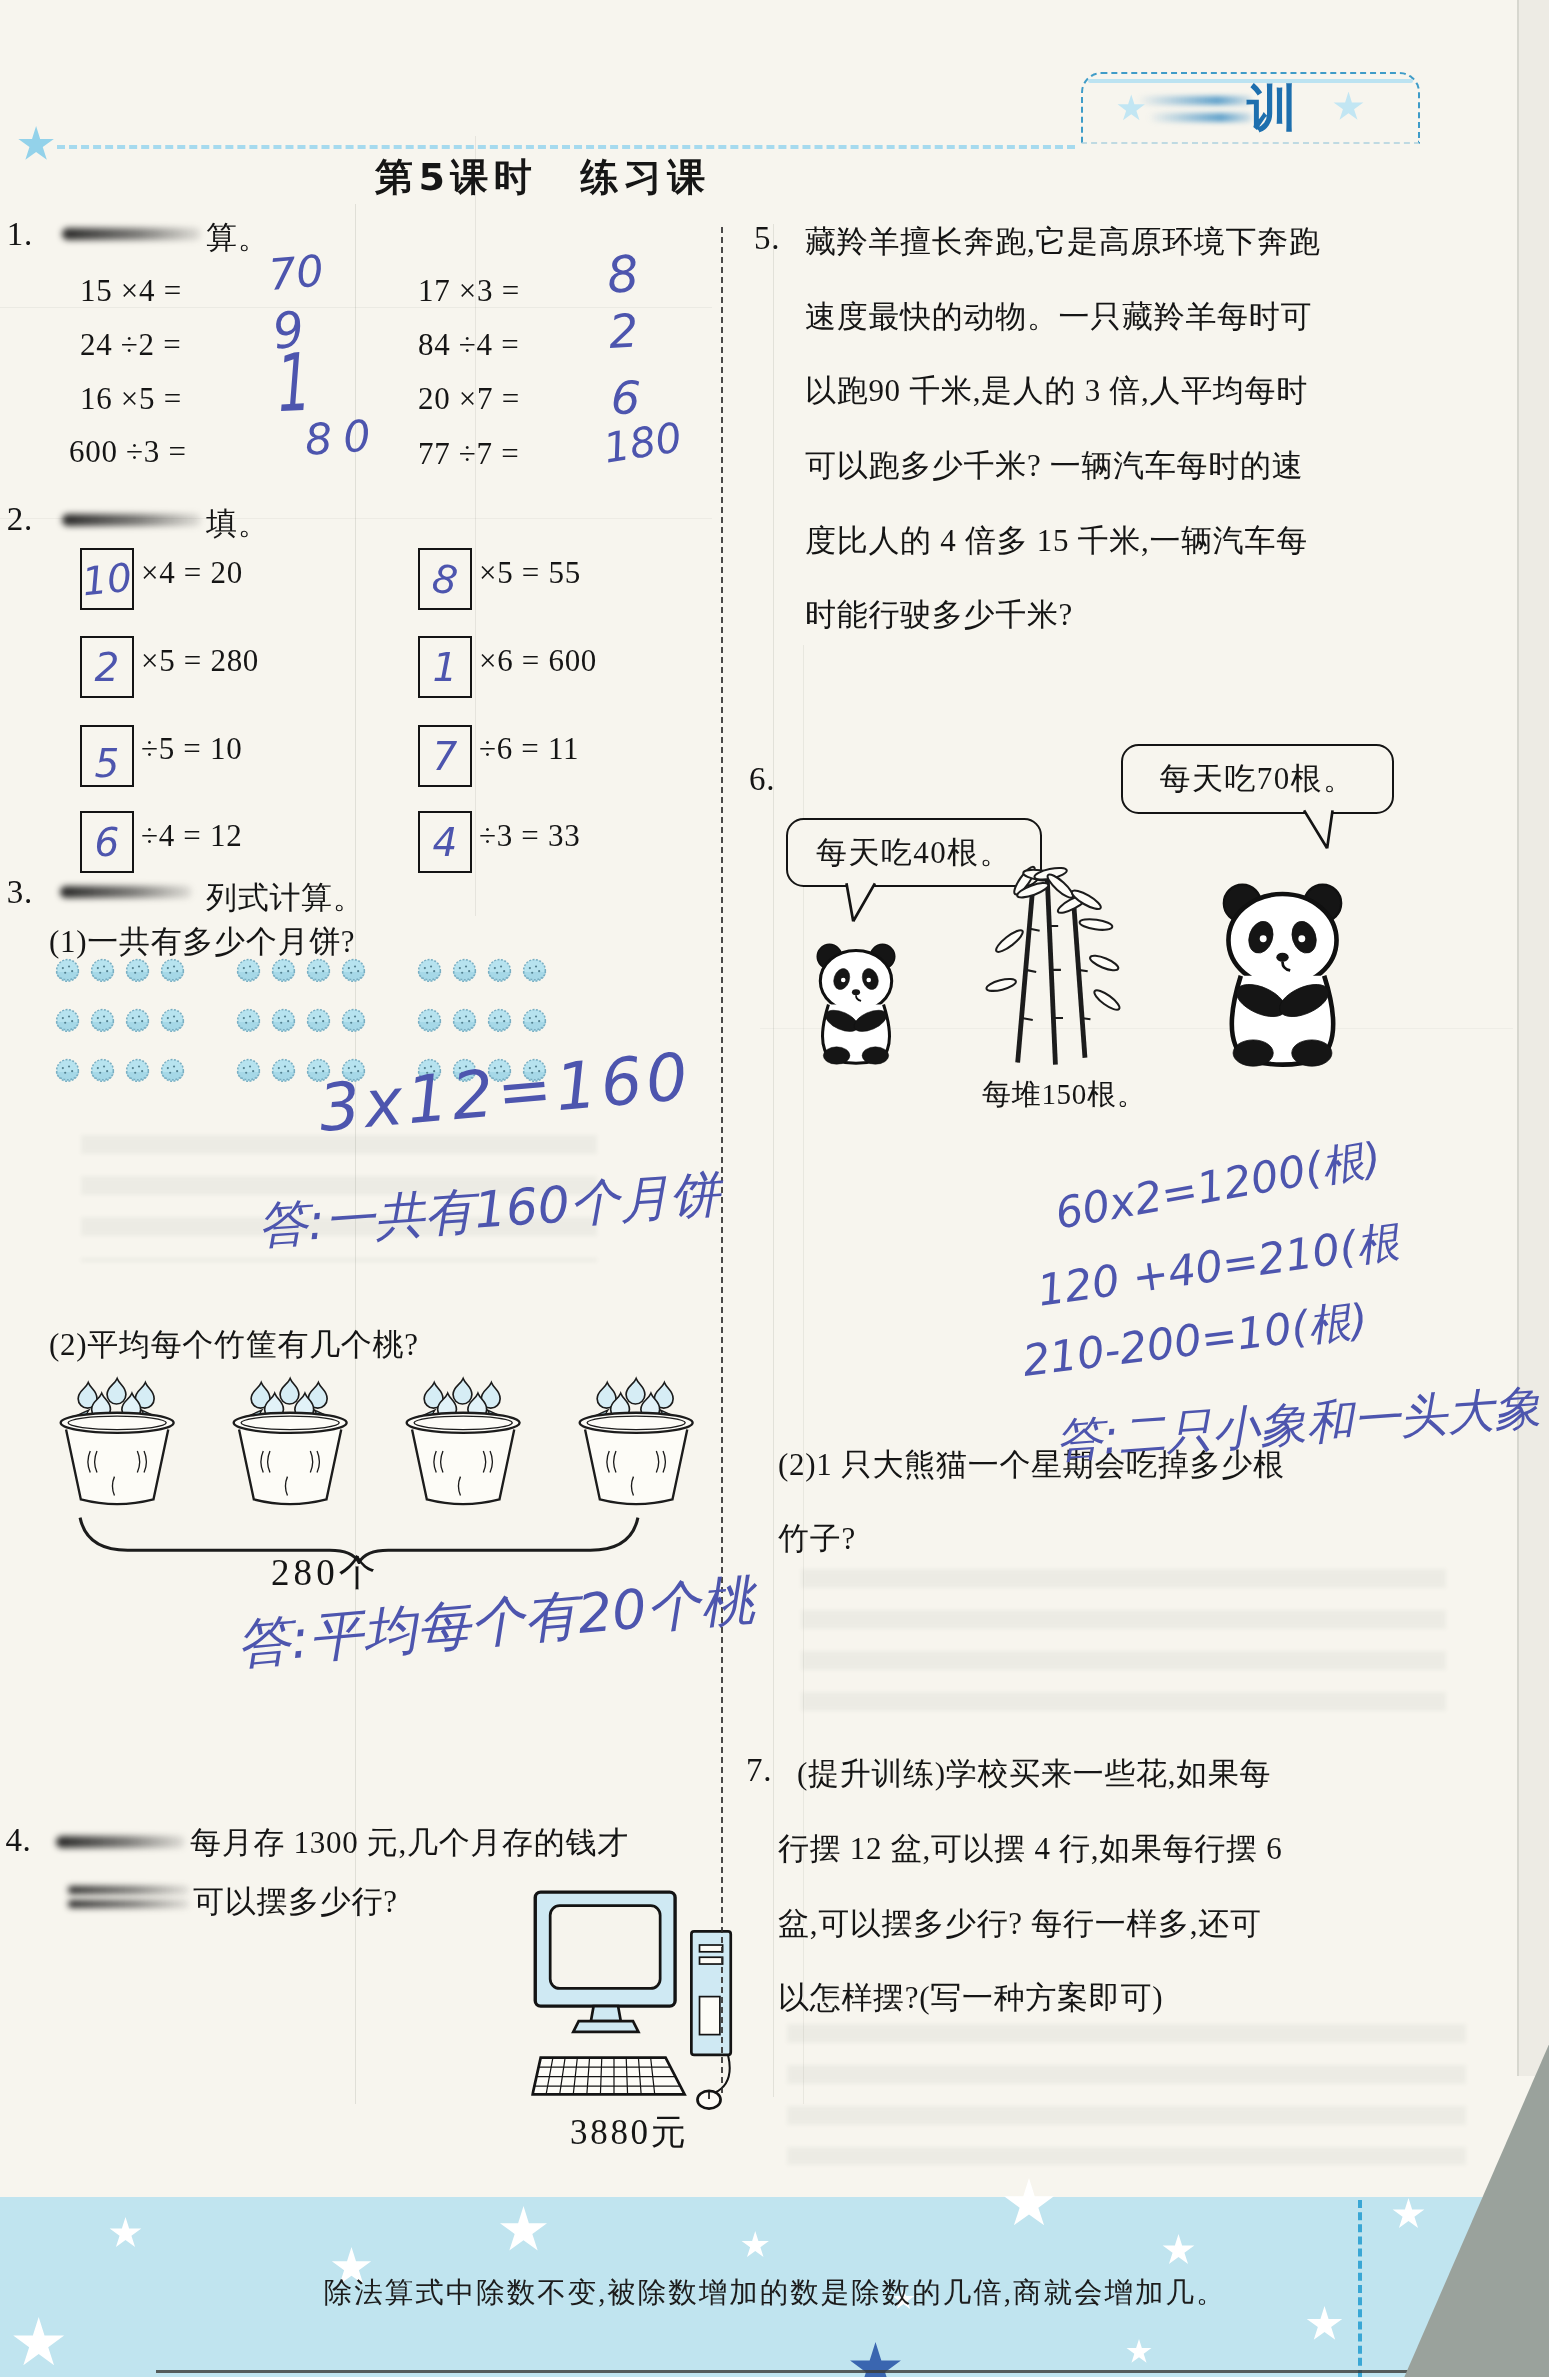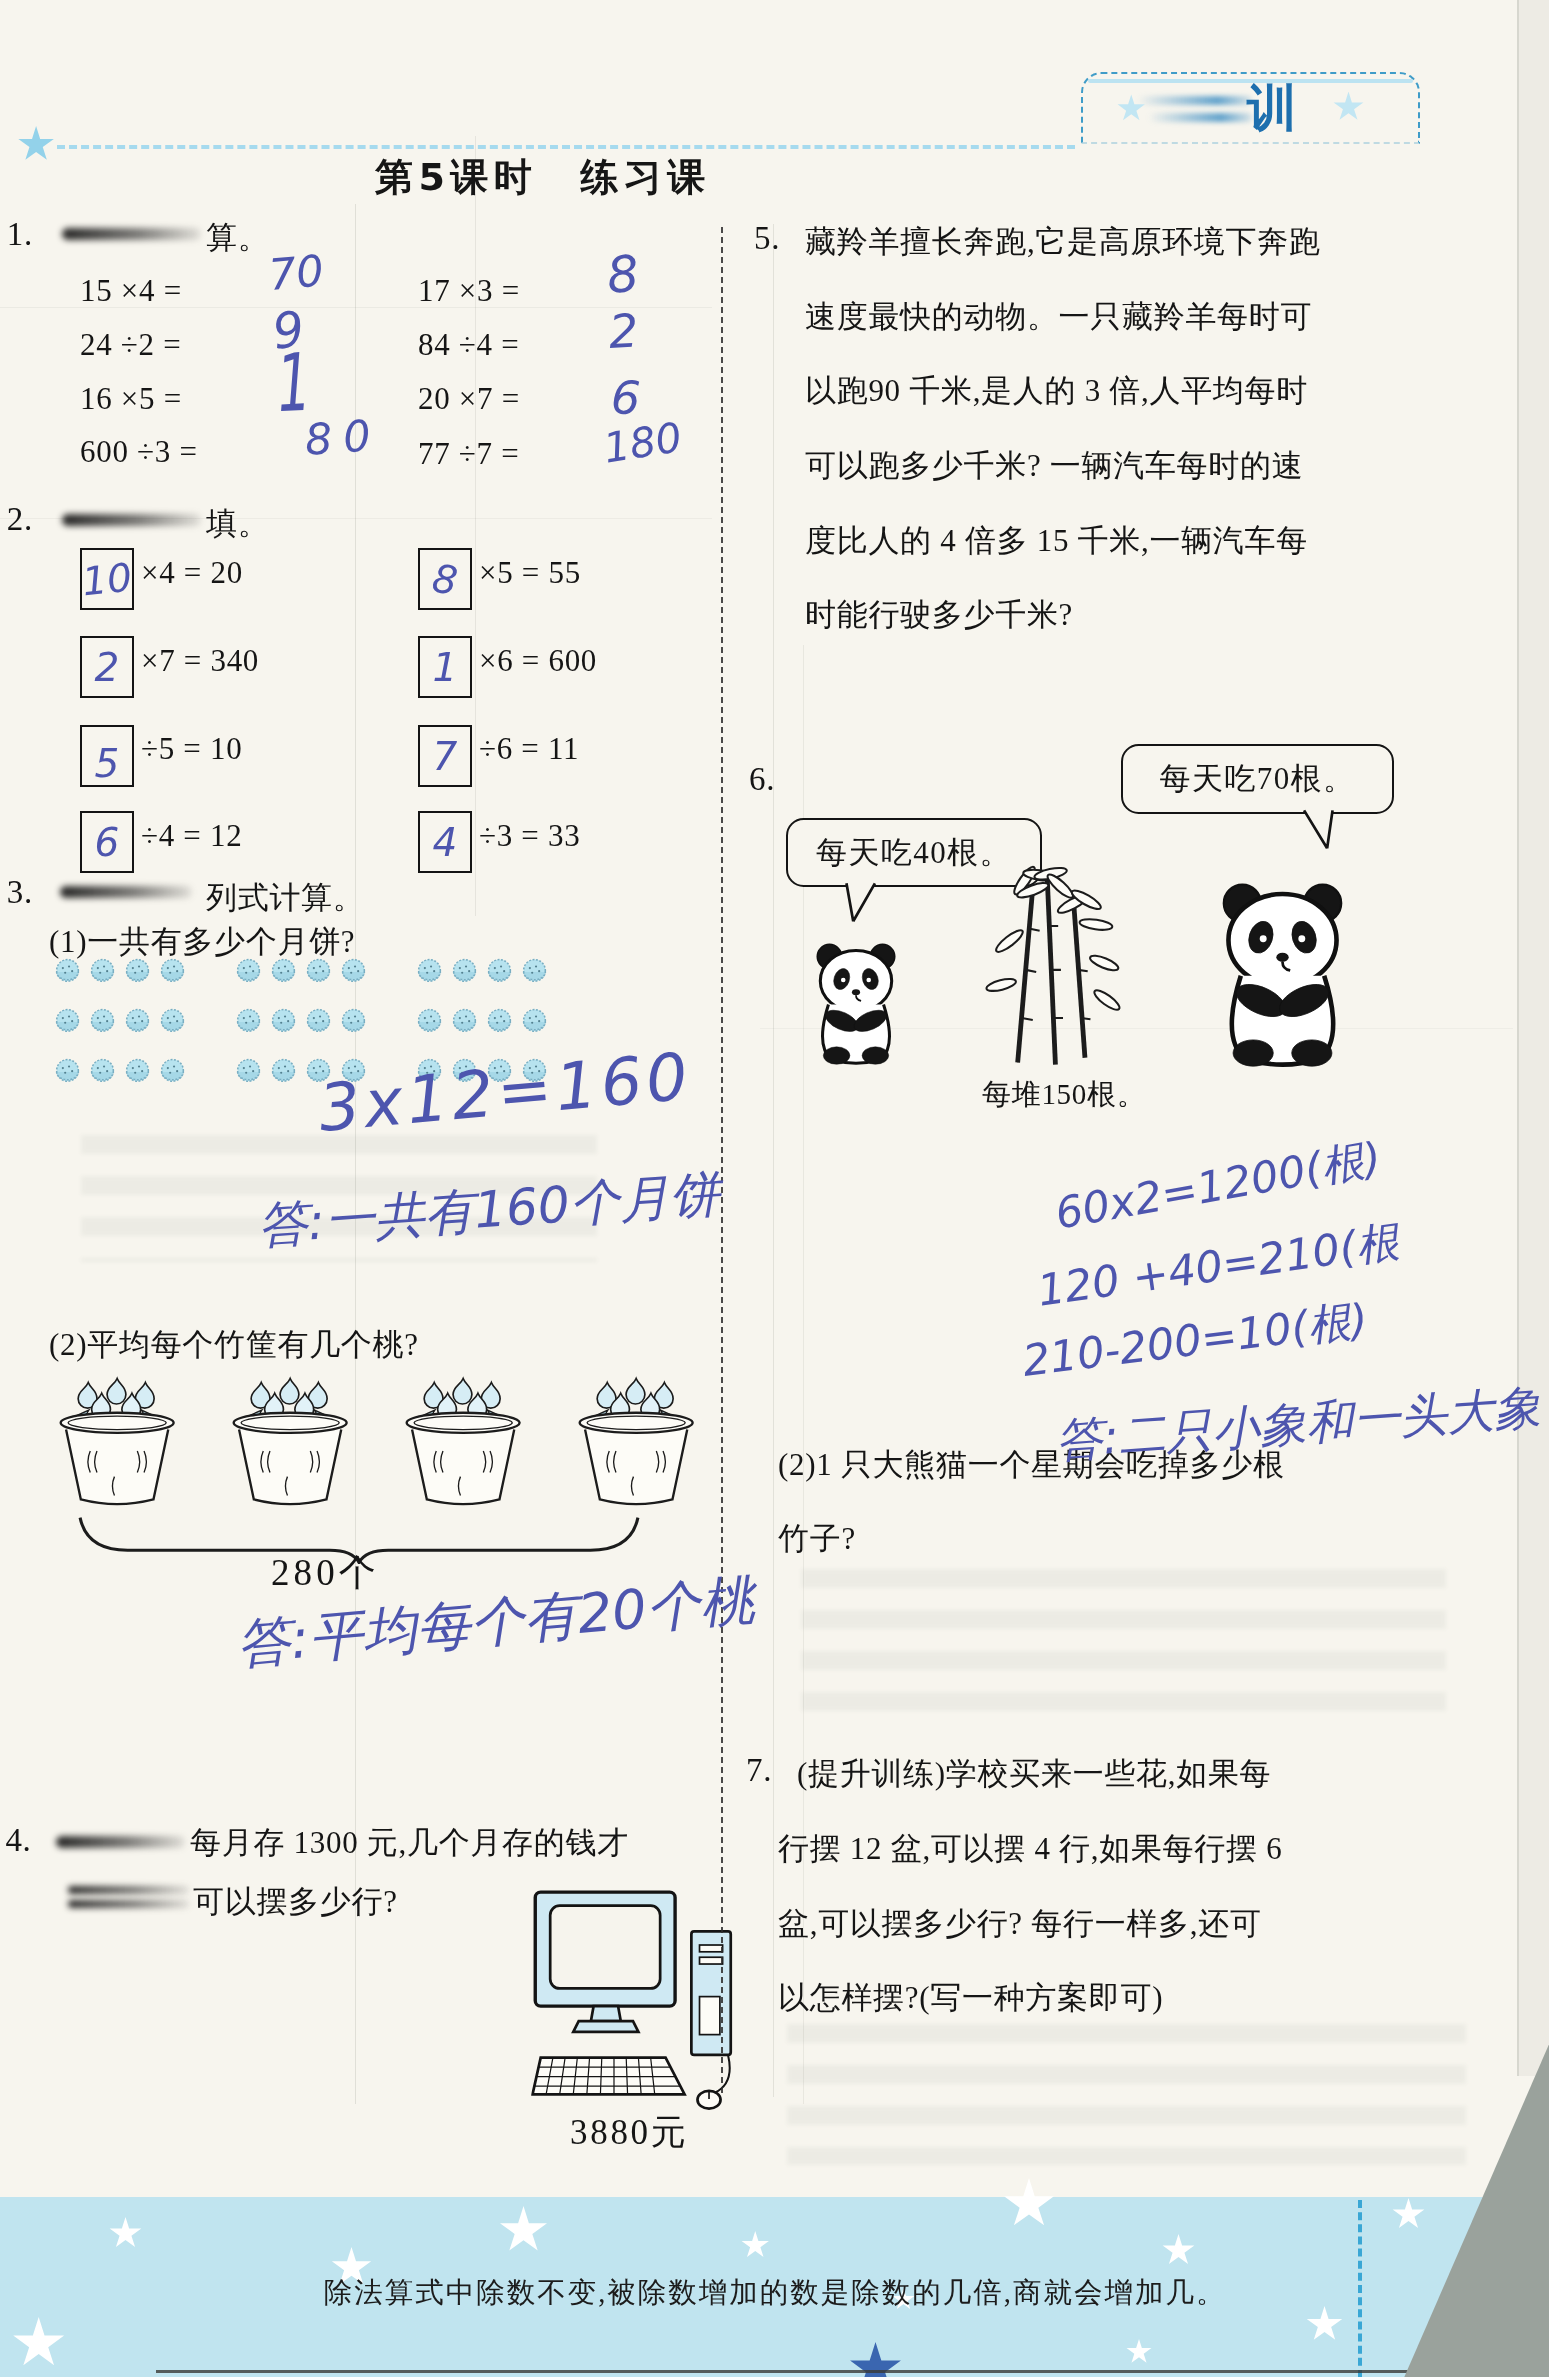--- a/index.html
+++ b/index.html
@@ -169,21 +169,21 @@
 
   <div class="title">第5课时　练习课</div>
 
   <div class="print qnum" style="left:6.8px;top:216px">1.</div>
   <div class="smudge" style="left:62px;top:228px;width:139px;height:11.5px"></div>
   <div class="print" style="left:206px;top:217px">算。</div>
 
   <div class="print" style="left:80px;top:273px">15 ×4 =</div>
   <div class="print" style="left:80px;top:327px">24 ÷2 =</div>
   <div class="print" style="left:80px;top:381px">16 ×5 =</div>
-  <div class="print" style="left:80px;top:434px">600 ÷3 =</div>
+  <div class="print" style="left:69px;top:434px">600 ÷3 =</div>
   <div class="print" style="left:418px;top:273px">17 ×3 =</div>
   <div class="print" style="left:418px;top:327px">84 ÷4 =</div>
   <div class="print" style="left:418px;top:381px">20 ×7 =</div>
   <div class="print" style="left:418px;top:436px">77 ÷7 =</div>
 
   <div class="hw" style="left:269px;top:250px;font-size:43px;transform:rotate(-5deg)">70</div>
   <div class="hw" style="left:273px;top:304px;font-size:49px;transform:rotate(-7deg)">9</div>
   <div class="hw" style="left:277px;top:353px;font-size:53px;transform:rotate(-3deg) scaleY(1.5)">1</div>
   <div class="hw" style="left:305px;top:415px;font-size:43px;letter-spacing:11px;transform:rotate(-4deg)">80</div>
   <div class="hw" style="left:607px;top:247px;font-size:50px;transform:rotate(-5deg)">8</div>
@@ -195,21 +195,21 @@
   <div class="smudge" style="left:62px;top:514px;width:139px;height:11.5px"></div>
   <div class="print" style="left:206px;top:503px">填。</div>
 
   <div class="box" style="left:80px;top:548px">
       <div class="hwd" style="transform:rotate(-6deg)">10</div>
     </div>
   <div class="print" style="left:141px;top:555px">×4 = 20</div>
   <div class="box" style="left:80px;top:636px">
       <div class="hwd">2</div>
     </div>
-  <div class="print" style="left:141px;top:643px">×7 = 340</div>
+  <div class="print" style="left:141px;top:643px">×5 = 280</div>
   <div class="box" style="left:80px;top:725px">
       <div class="hwd" style="transform:translateY(6.8px)">5</div>
     </div>
   <div class="print" style="left:141px;top:731px">÷5 = 10</div>
   <div class="box" style="left:80px;top:811px">
       <div class="hwd">6</div>
     </div>
   <div class="print" style="left:141px;top:818px">÷4 = 12</div>
 
   <div class="box" style="left:418px;top:548px">

